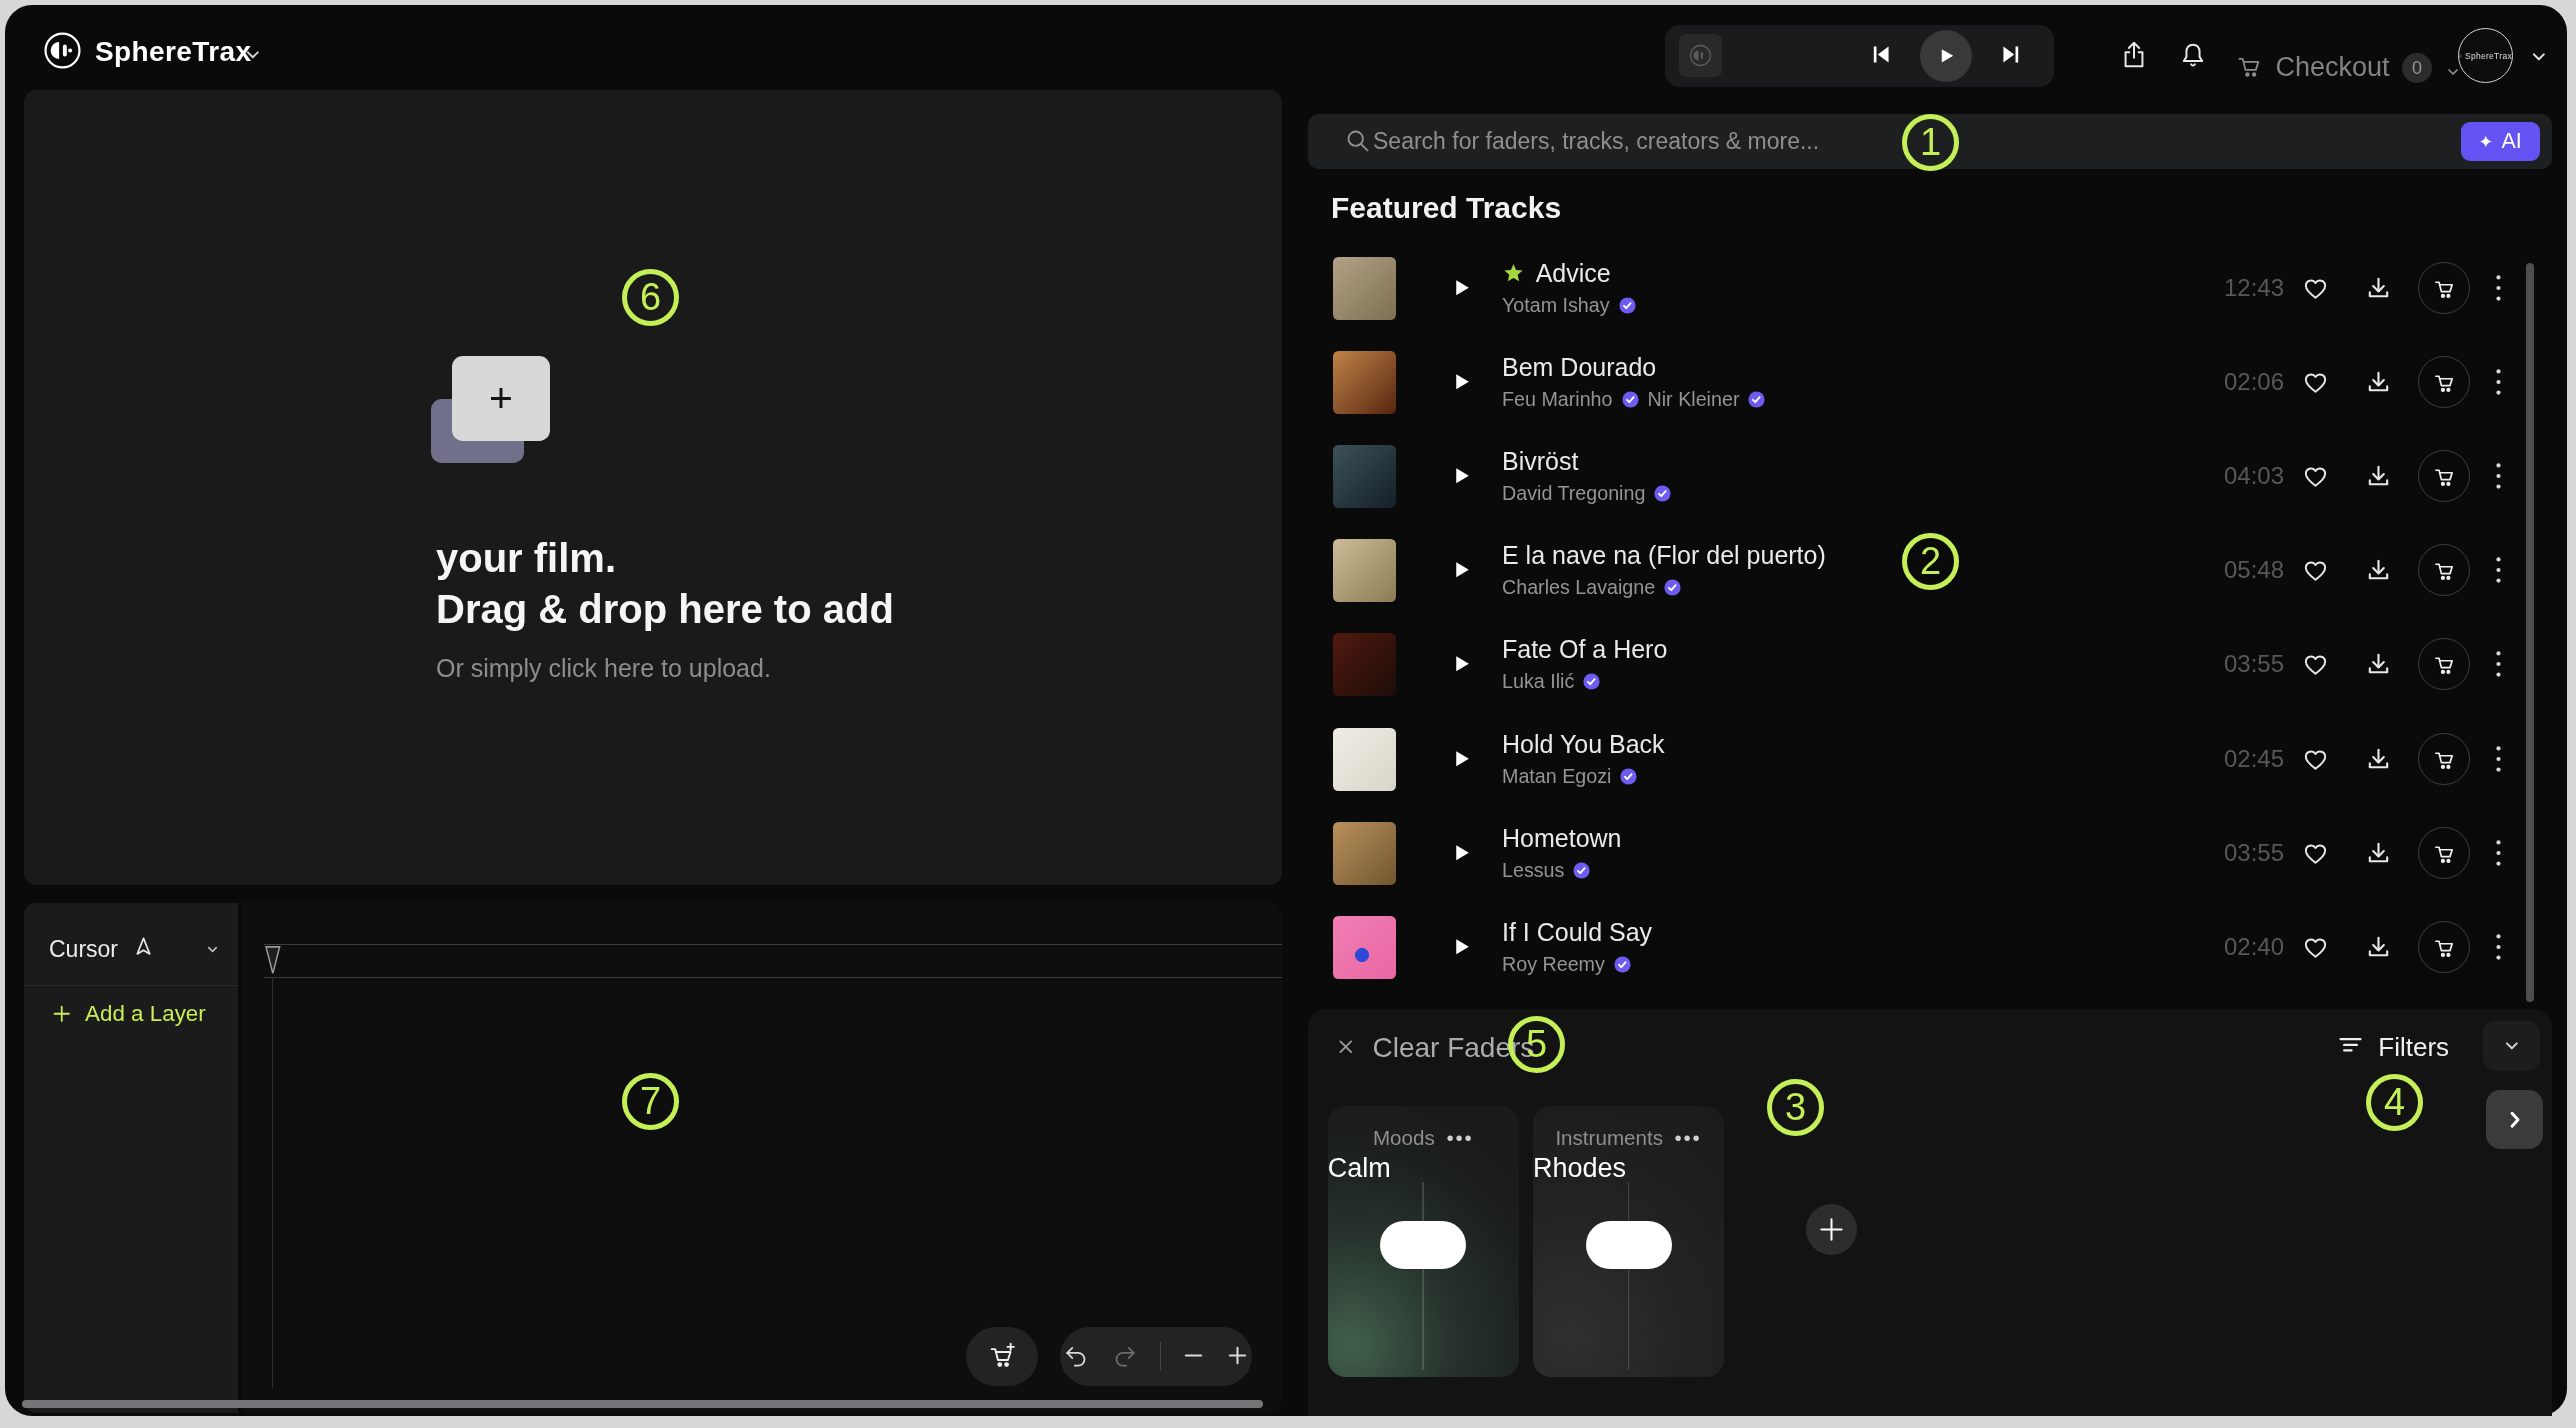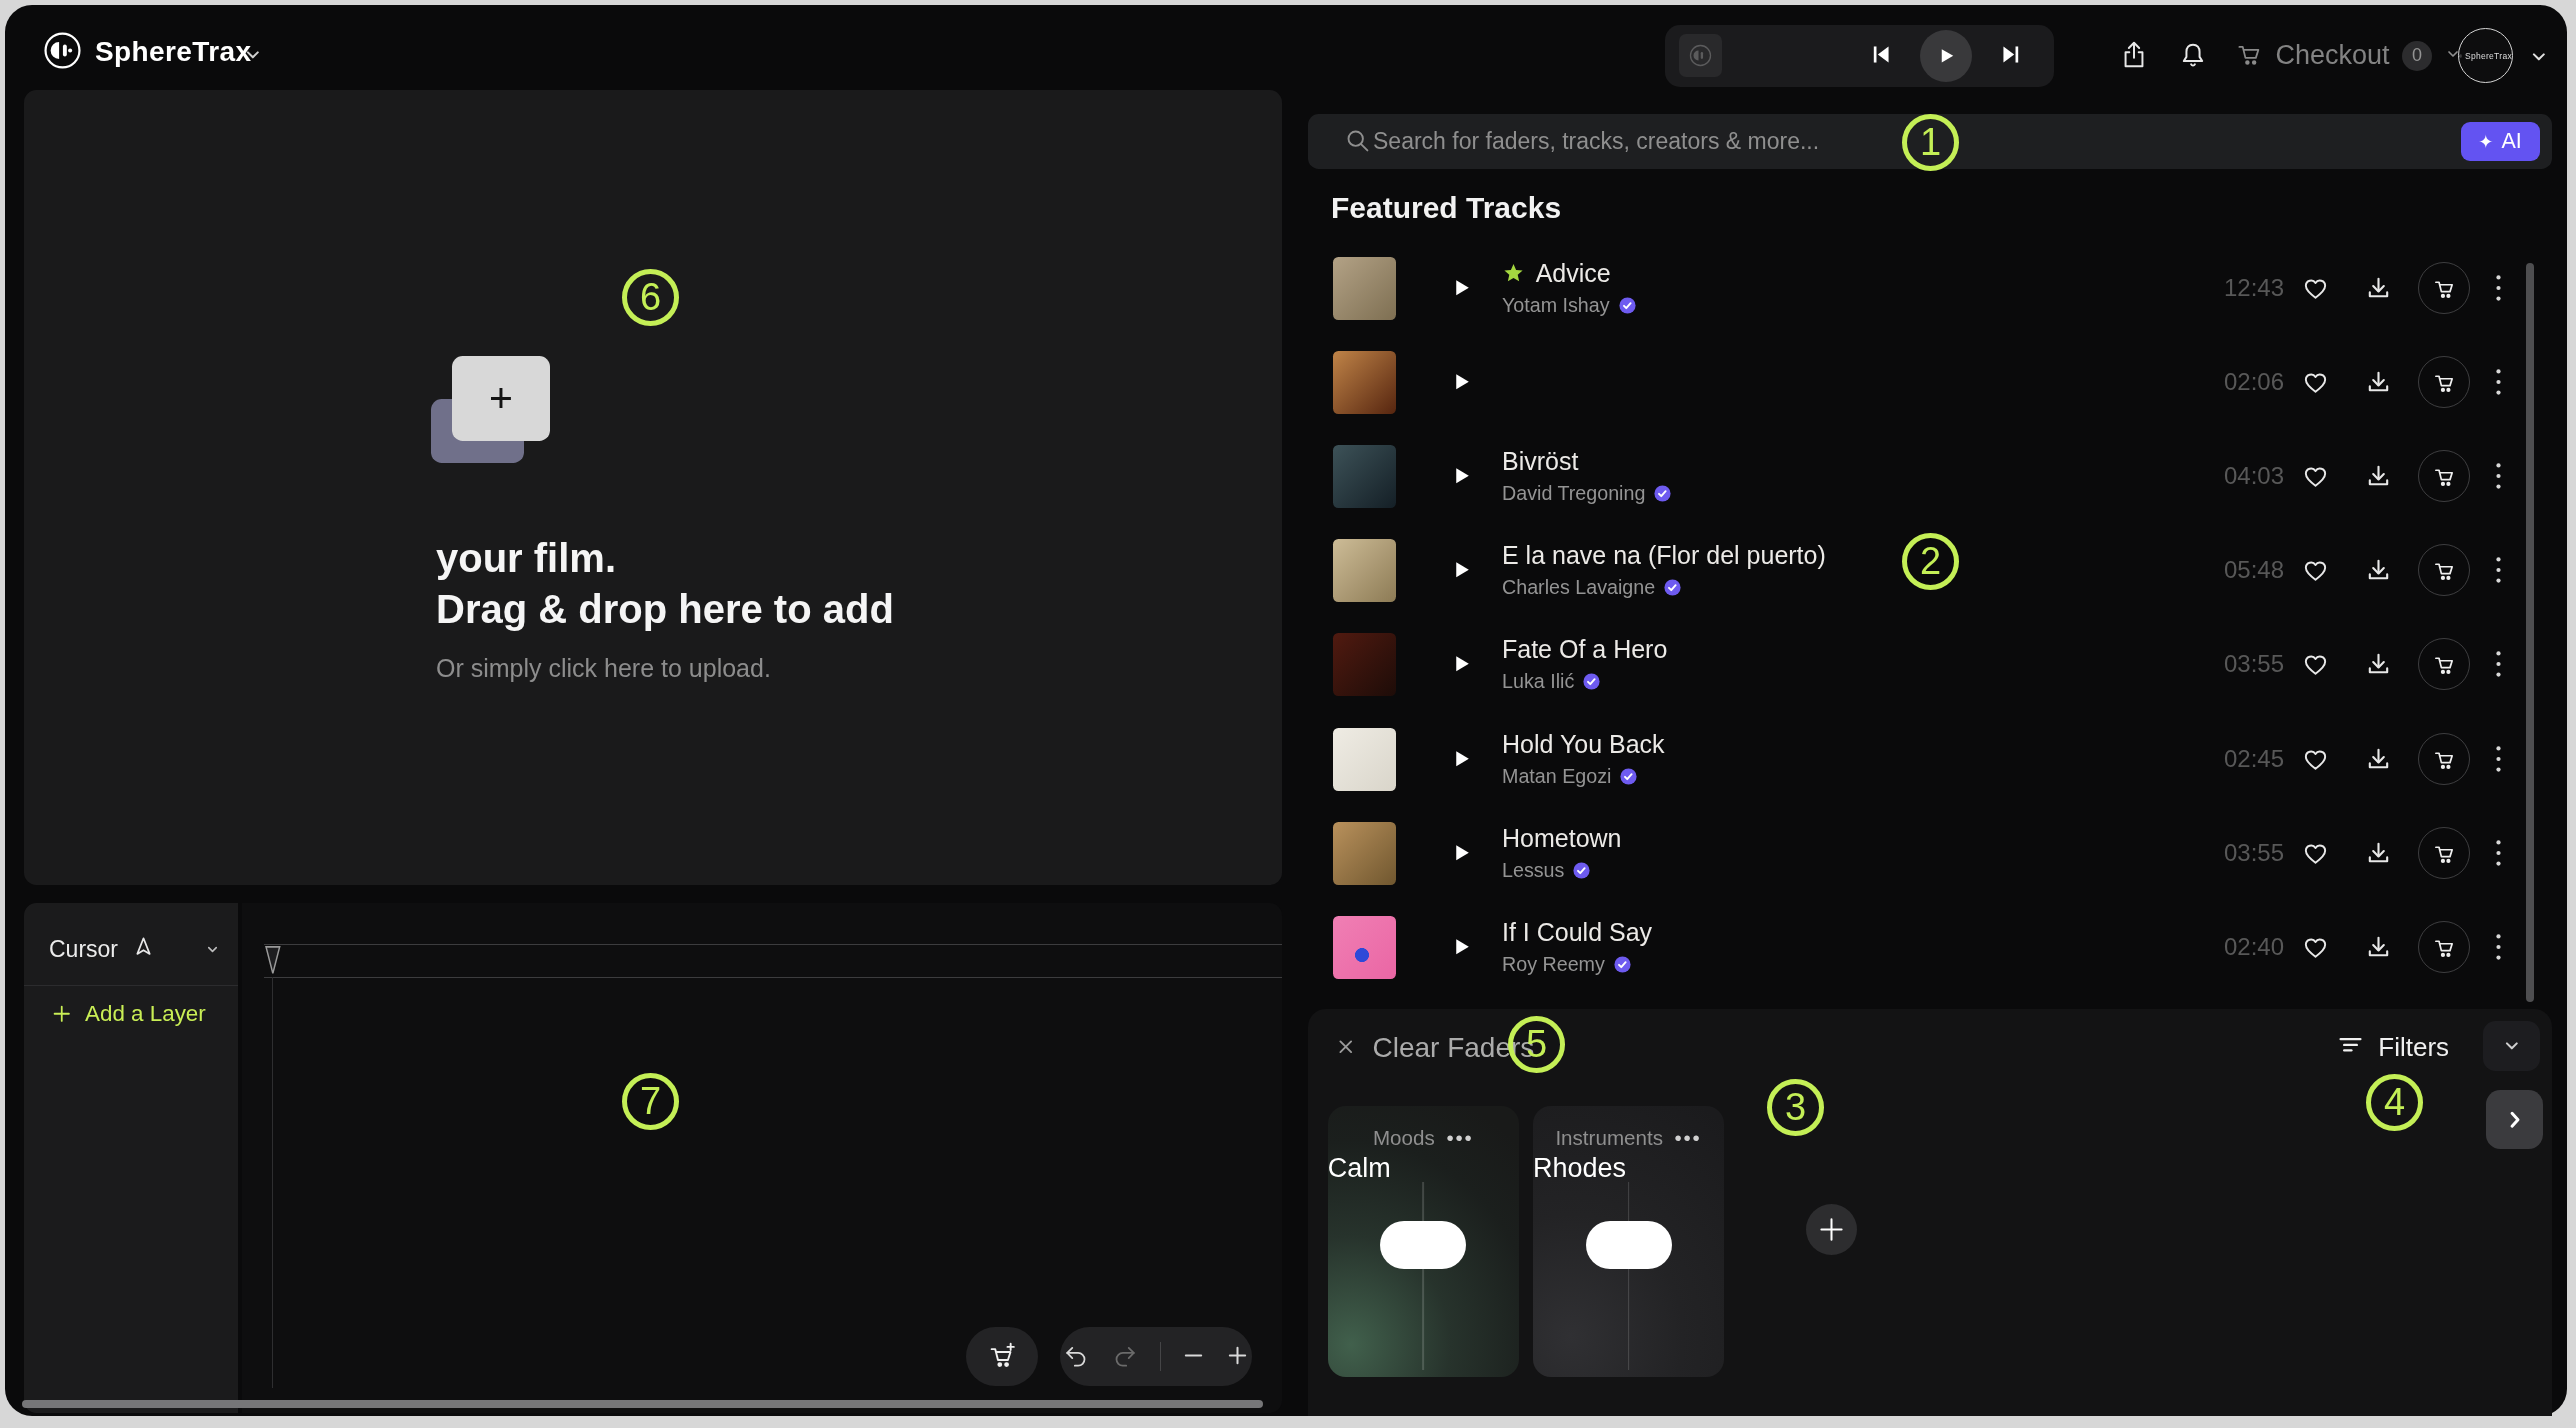--- a/index.html
+++ b/index.html
@@ -1,20 +1,20 @@
 <!DOCTYPE html>
 <html style="font-size:14.3px"><head>
 <meta charset="utf-8">
 <style>
   html,body{margin:0;padding:0}
   body{width:2576px;height:1428px;background:#d7d7d7;font-family:"Liberation Sans",sans-serif;position:relative;overflow:hidden}
   .window{position:absolute;left:5.4px;top:5.4px;width:2562px;height:1411px;background:#0a0a0b;border-radius:27px;z-index:0}
   .abs{position:absolute}
   .icn{stroke:currentColor;fill:none;stroke-width:2.1px;stroke-linecap:round;stroke-linejoin:round}
-  .flexc{display:flex;align-items:center}
+  .flexc{display:flex;align-items:flex-end}
   
   .brand{left:95px;top:36px;font-size:28px;font-weight:700;color:#fff;letter-spacing:0.4px;z-index:2}
   .player-pill{left:1665px;top:25px;width:389px;height:62px;border-radius:15px;background:#1b1b1d;z-index:2}
   .player-thumb{left:14.3px;top:9px;width:43px;height:43px;border-radius:7.2px;background:#29292b;display:flex;align-items:center;justify-content:center}
   .player-controls{position:absolute;right:30px;top:0;height:100%;display:flex;align-items:center;gap:27px}
   .play-circle{width:52px;height:52px;border-radius:50%;background:#39393b;display:flex;align-items:center;justify-content:center}
   .chk-label{font-size:27px;color:#838383}
   .chk-badge{width:30px;height:30px;border-radius:50%;background:#2c2c2e;color:#949494;font-size:18px;display:flex;align-items:center;justify-content:center}
   .avatar{left:2458px;top:28px;width:55px;height:55px;border-radius:50%;border:1.8px solid #d4d4d4;background:#0d0d0e;display:flex;align-items:center;justify-content:center;gap:2.7px;z-index:2;box-sizing:border-box}
   .avatar span{font-size:8.5px;color:#dcdcdc;letter-spacing:0.3px}
@@ -315,20 +315,42 @@
       </span>
     </div>
   </div>
     <div class="row" style="top: 335px;">
     <div class="thumb" style="background: linear-gradient(135deg, rgb(192, 132, 72), rgb(86, 37, 15));"></div>
     <div class="playbtn">
       <svg width="21.5" height="21.5" viewBox="0 0 24 24">
           <path d="M7 3.5 L21 12 L7 20.5 Z" fill="#fff"></path>
         </svg>
     </div>
+    <div class="meta">
+      <div class="title-line">
+
+        <span class="ttl">Bem Dourado</span>
+      </div>
+      <div class="artist-line">
+          <span>Feu Marinho</span>
+          <span>
+            <svg width="19" height="19" viewBox="0 0 20 20" style="display:block">
+              <circle cx="10" cy="10" r="8.5" fill="#6e5bf0"></circle>
+              <path d="M6.3 10.4 l2.4 2.4 4.6-5.2" stroke="#fff" stroke-width="2" fill="none" stroke-linecap="round" stroke-linejoin="round"></path>
+            </svg>
+          </span>
+          <span>Nir Kleiner</span>
+          <span>
+            <svg width="19" height="19" viewBox="0 0 20 20" style="display:block">
+              <circle cx="10" cy="10" r="8.5" fill="#6e5bf0"></circle>
+              <path d="M6.3 10.4 l2.4 2.4 4.6-5.2" stroke="#fff" stroke-width="2" fill="none" stroke-linecap="round" stroke-linejoin="round"></path>
+            </svg>
+          </span>
+        </div>
+    </div>
     <div class="right">
       <span class="duration">02:06</span>
       <span class="ibtn">
         <svg class="icn" width="27" height="27" viewBox="0 0 28 28" style="stroke-width:2">
             <path d="M14 23.5 C8.5 19.5 4 15.8 4 11.2 A5.4 5.4 0 0 1 14 8.3 A5.4 5.4 0 0 1 24 11.2 C24 15.8 19.5 19.5 14 23.5 Z"></path>
           </svg>
       </span>
       <span class="ibtn">
         <svg class="icn" width="27" height="27" viewBox="0 0 28 28" style="stroke-width:2.2">
             <path d="M14 4 v12.5"></path>

